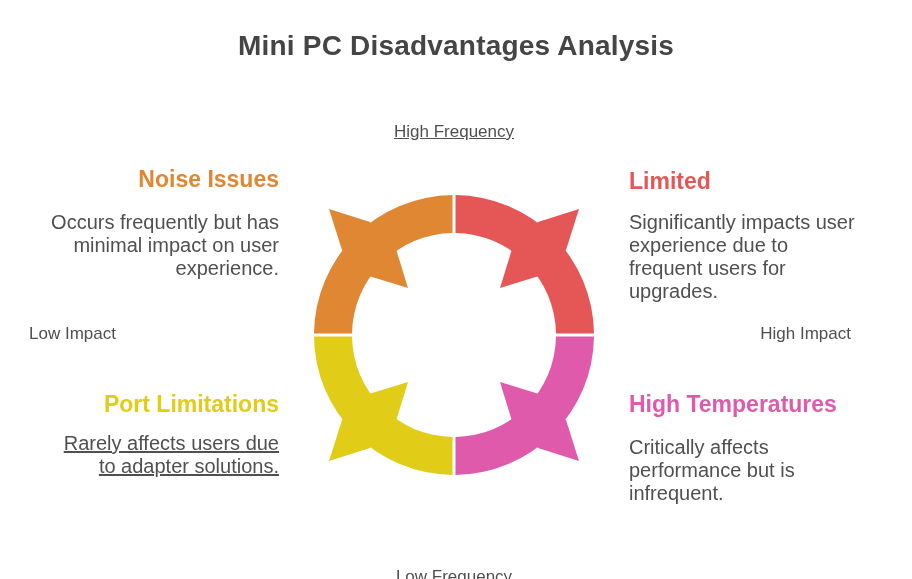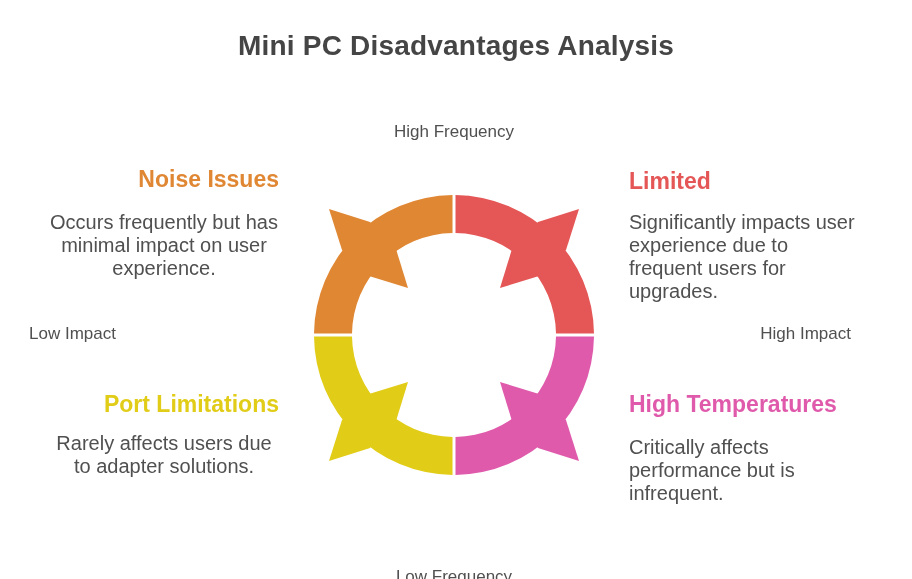--- a/index.html
+++ b/index.html
@@ -3,29 +3,29 @@
 <meta charset="utf-8">
 <style>
   html, body { margin: 0; padding: 0; background: #ffffff; }
   body { width: 912px; height: 579px; position: relative; overflow: hidden;
          font-family: "Liberation Sans", "DejaVu Sans", sans-serif; color: #4d4d4d; }
   .title { position: absolute; left: 0; width: 912px; top: 30px; text-align: center;
            font-size: 28px; font-weight: bold; color: #454545; letter-spacing: 0.2px; }
   .axis { position: absolute; font-size: 17px; color: #505050; white-space: nowrap; }
   .heading { position: absolute; font-size: 23px; font-weight: bold; line-height: 30px; }
   .desc { position: absolute; font-size: 20px; line-height: 23px; color: #505050; }
-  .right { text-align: center; }
+  .right { text-align: right; }
   svg.ring { position: absolute; left: 0; top: 0; }
 </style>
 </head>
 <body>
 
 <div class="title">Mini PC Disadvantages Analysis</div>
 
-<div class="axis" style="left:0; width:908px; text-align:center; top:122px;">High Frequency</div>
+<div class="axis" style="left:0; width:908px; text-align:center; top:122px;text-decoration:underline;">High Frequency</div>
 <div class="axis" style="left:0; width:908px; text-align:center; top:527px;margin-top:40px;">Low Frequency</div>
 <div class="axis" style="left:29px; top:324px;text-align:right;">Low Impact</div>
 <div class="axis" style="right:61px; top:324px;">High Impact</div>
 
 <svg class="ring" width="912" height="579" viewBox="0 0 912 579">
 
   <g>
     <path fill="#E08733" d="M314,333.5 A140,140 0 0 1 452.5,195 L452.5,233 A102,102 0 0 0 352,333.5 Z"></path>
     <polygon fill="#E08733" points="329,209 370,222 396,249 408,288 369,276 342,250"></polygon>
   </g>
@@ -45,16 +45,16 @@
 
 <div class="heading right" style="right:633px; top:164px; color:#E08733;">Noise Issues</div>
 <div class="desc right" style="right:633px; top:211px; width:230px;">Occurs frequently but has minimal impact on user experience.</div>
 
 <div class="heading" style="left:629px; top:134px; color:#E55757;margin-top:32px;">
   <div>Limited</div>
 </div>
 <div class="desc" style="left:629px; top:211px; width:235px;">Significantly impacts user experience due to frequent users for upgrades.</div>
 
 <div class="heading right" style="right:633px; top:389px; color:#E1CC17;">Port Limitations</div>
-<div class="desc right" style="right:633px; top:432px; width:230px;">Rarely affects users due to adapter solutions.</div>
+<div class="desc right" style="right:633px; top:432px; width:230px;text-decoration:underline;">Rarely affects users due to adapter solutions.</div>
 
 <div class="heading" style="left:629px; top:389px; color:#E05AAC;">High Temperatures</div>
 <div class="desc" style="left:629px; top:436px; width:175px;">Critically affects performance but is infrequent.</div>
 
 </body></html>

